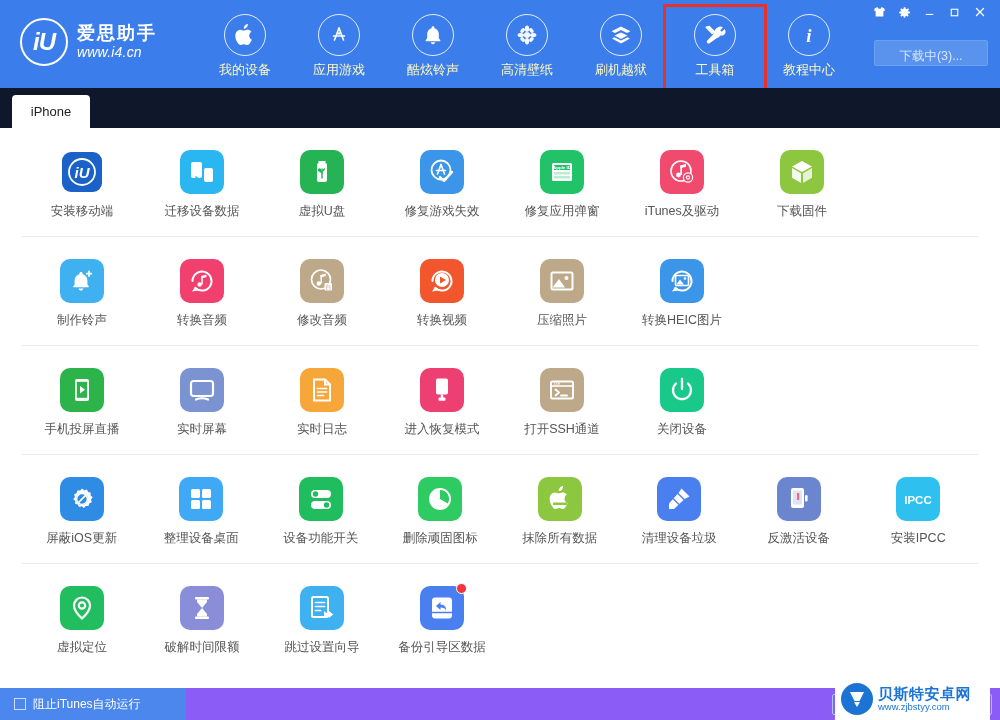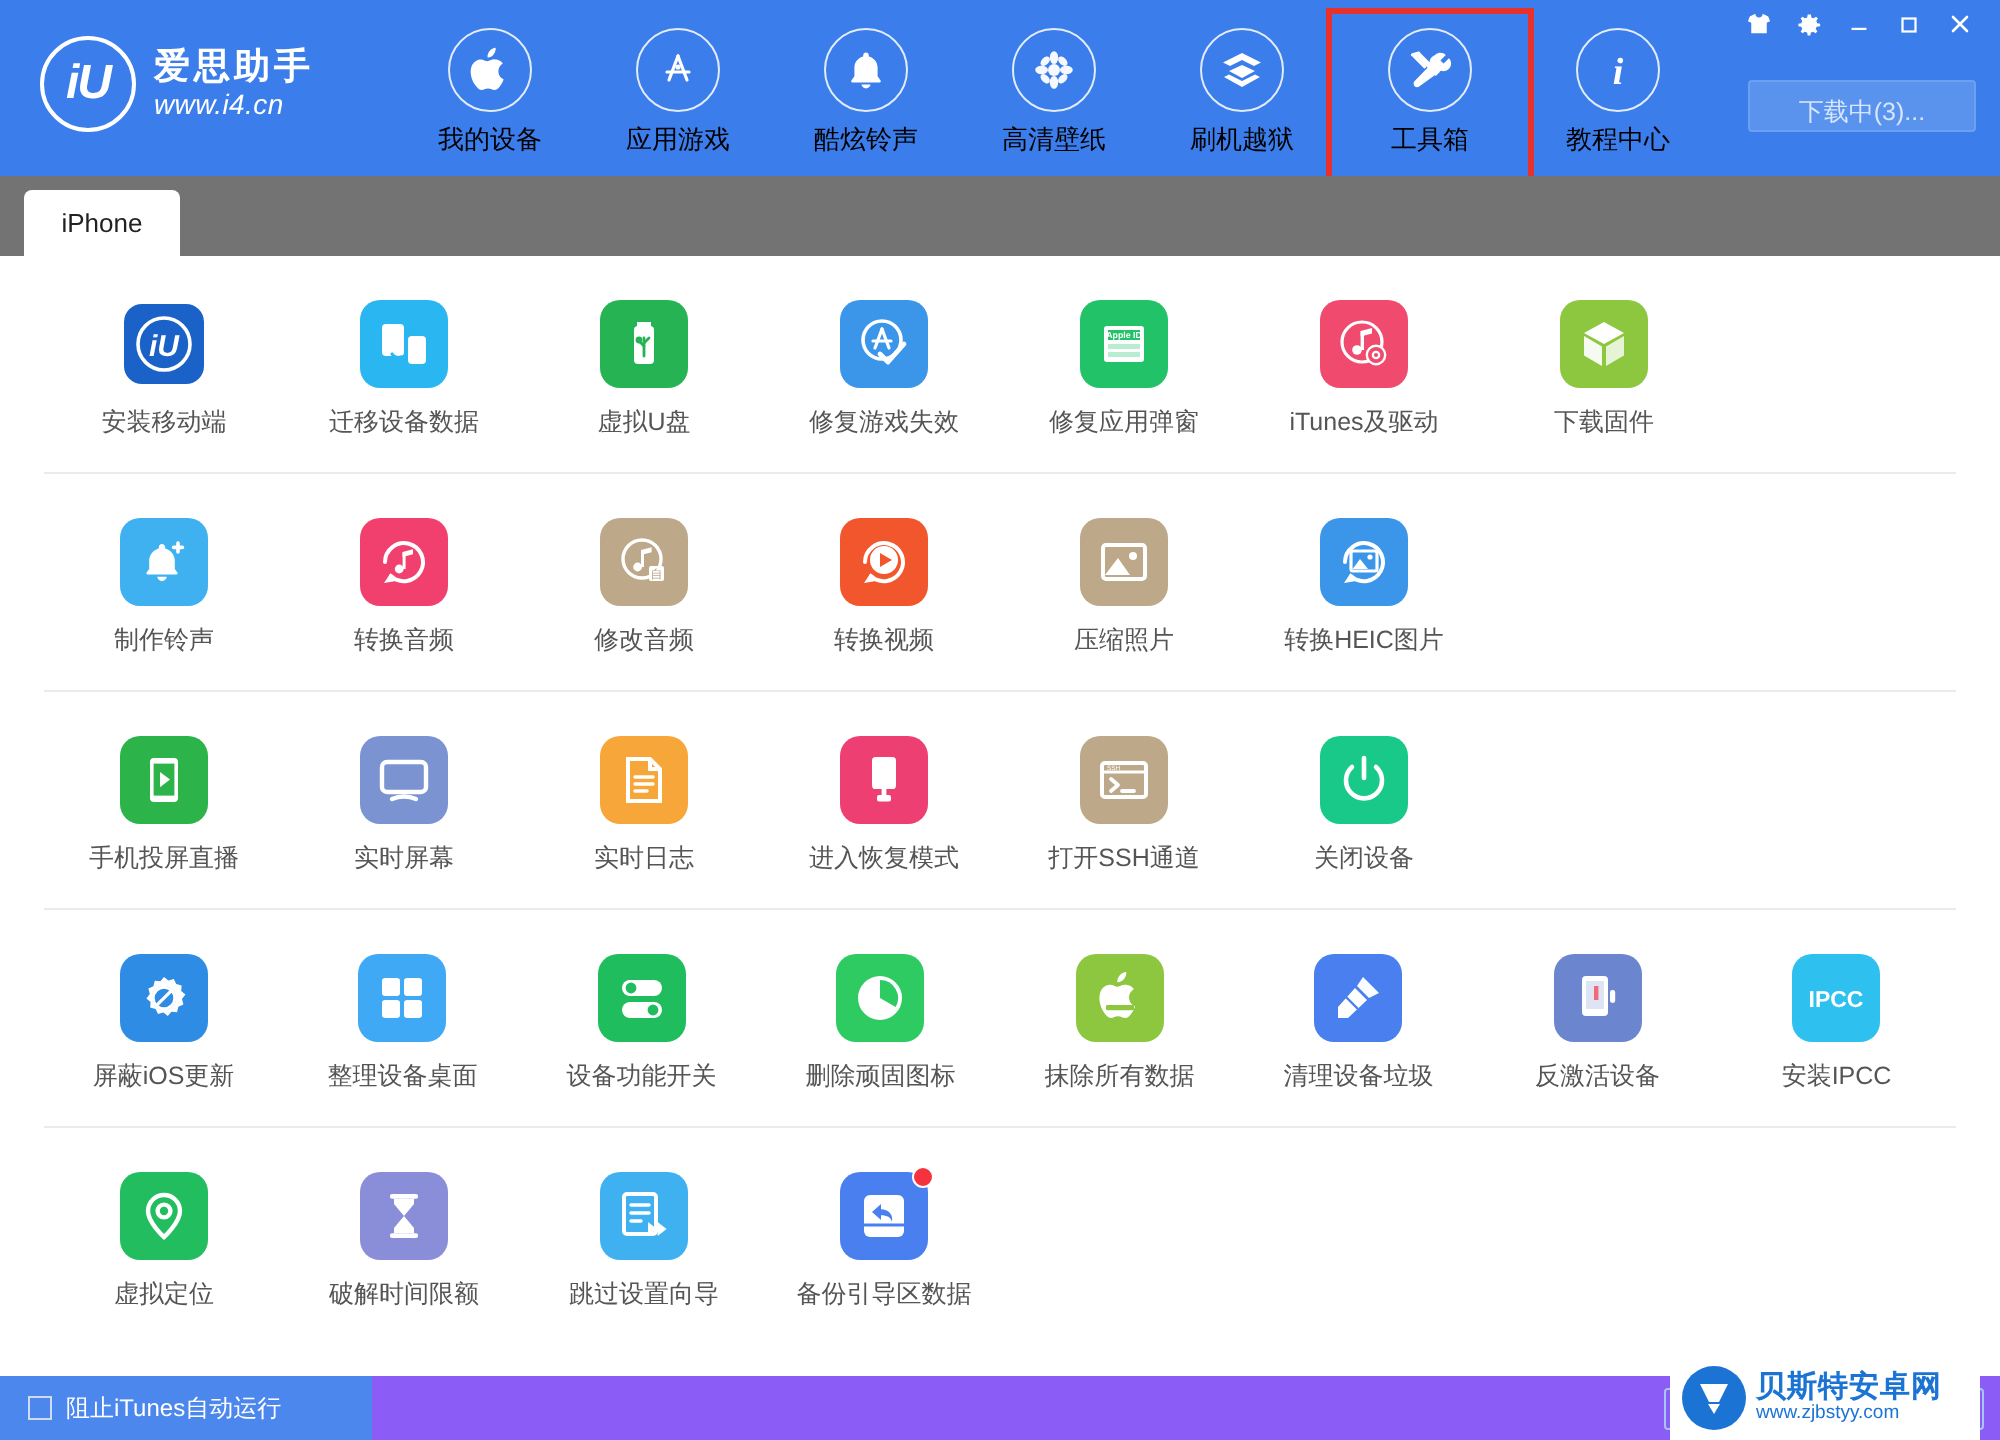--- a/index.html
+++ b/index.html
@@ -67,21 +67,21 @@
     position: relative;
   }
   .nav-circle {
     width: 42px; height: 42px;
     border-radius: 50%;
     border: 1.5px solid rgba(255,255,255,0.85);
     display: flex; align-items: center; justify-content: center;
     margin-bottom: 5px;
   }
   .nav-label {
-    color: #000000;
+    color: #fef9c3;
     font-size: 13px;
     white-space: nowrap;
   }
   .nav-item.highlighted::after {
     content: "";
     position: absolute;
     left: -5px; top: -8px; right: -5px; bottom: -12px;
     border: 3px solid #e8312b;
     pointer-events: none;
   }
@@ -111,21 +111,21 @@
     color: #d7e6ff;
     font-size: 12.5px;
     display: flex; align-items: flex-end; justify-content: center;
     cursor: pointer;
   }
 
   
   .tabstrip {
     height: 40px;
     flex: 0 0 40px;
-    background: #737373;
+    background: #0f172a;
     display: flex;
     align-items: flex-end;
     padding-left: 12px;
     position: relative;
   }
   .tab {
     height: 33px;
     min-width: 78px;
     background: #ffffff;
     border-radius: 4px 4px 0 0;

